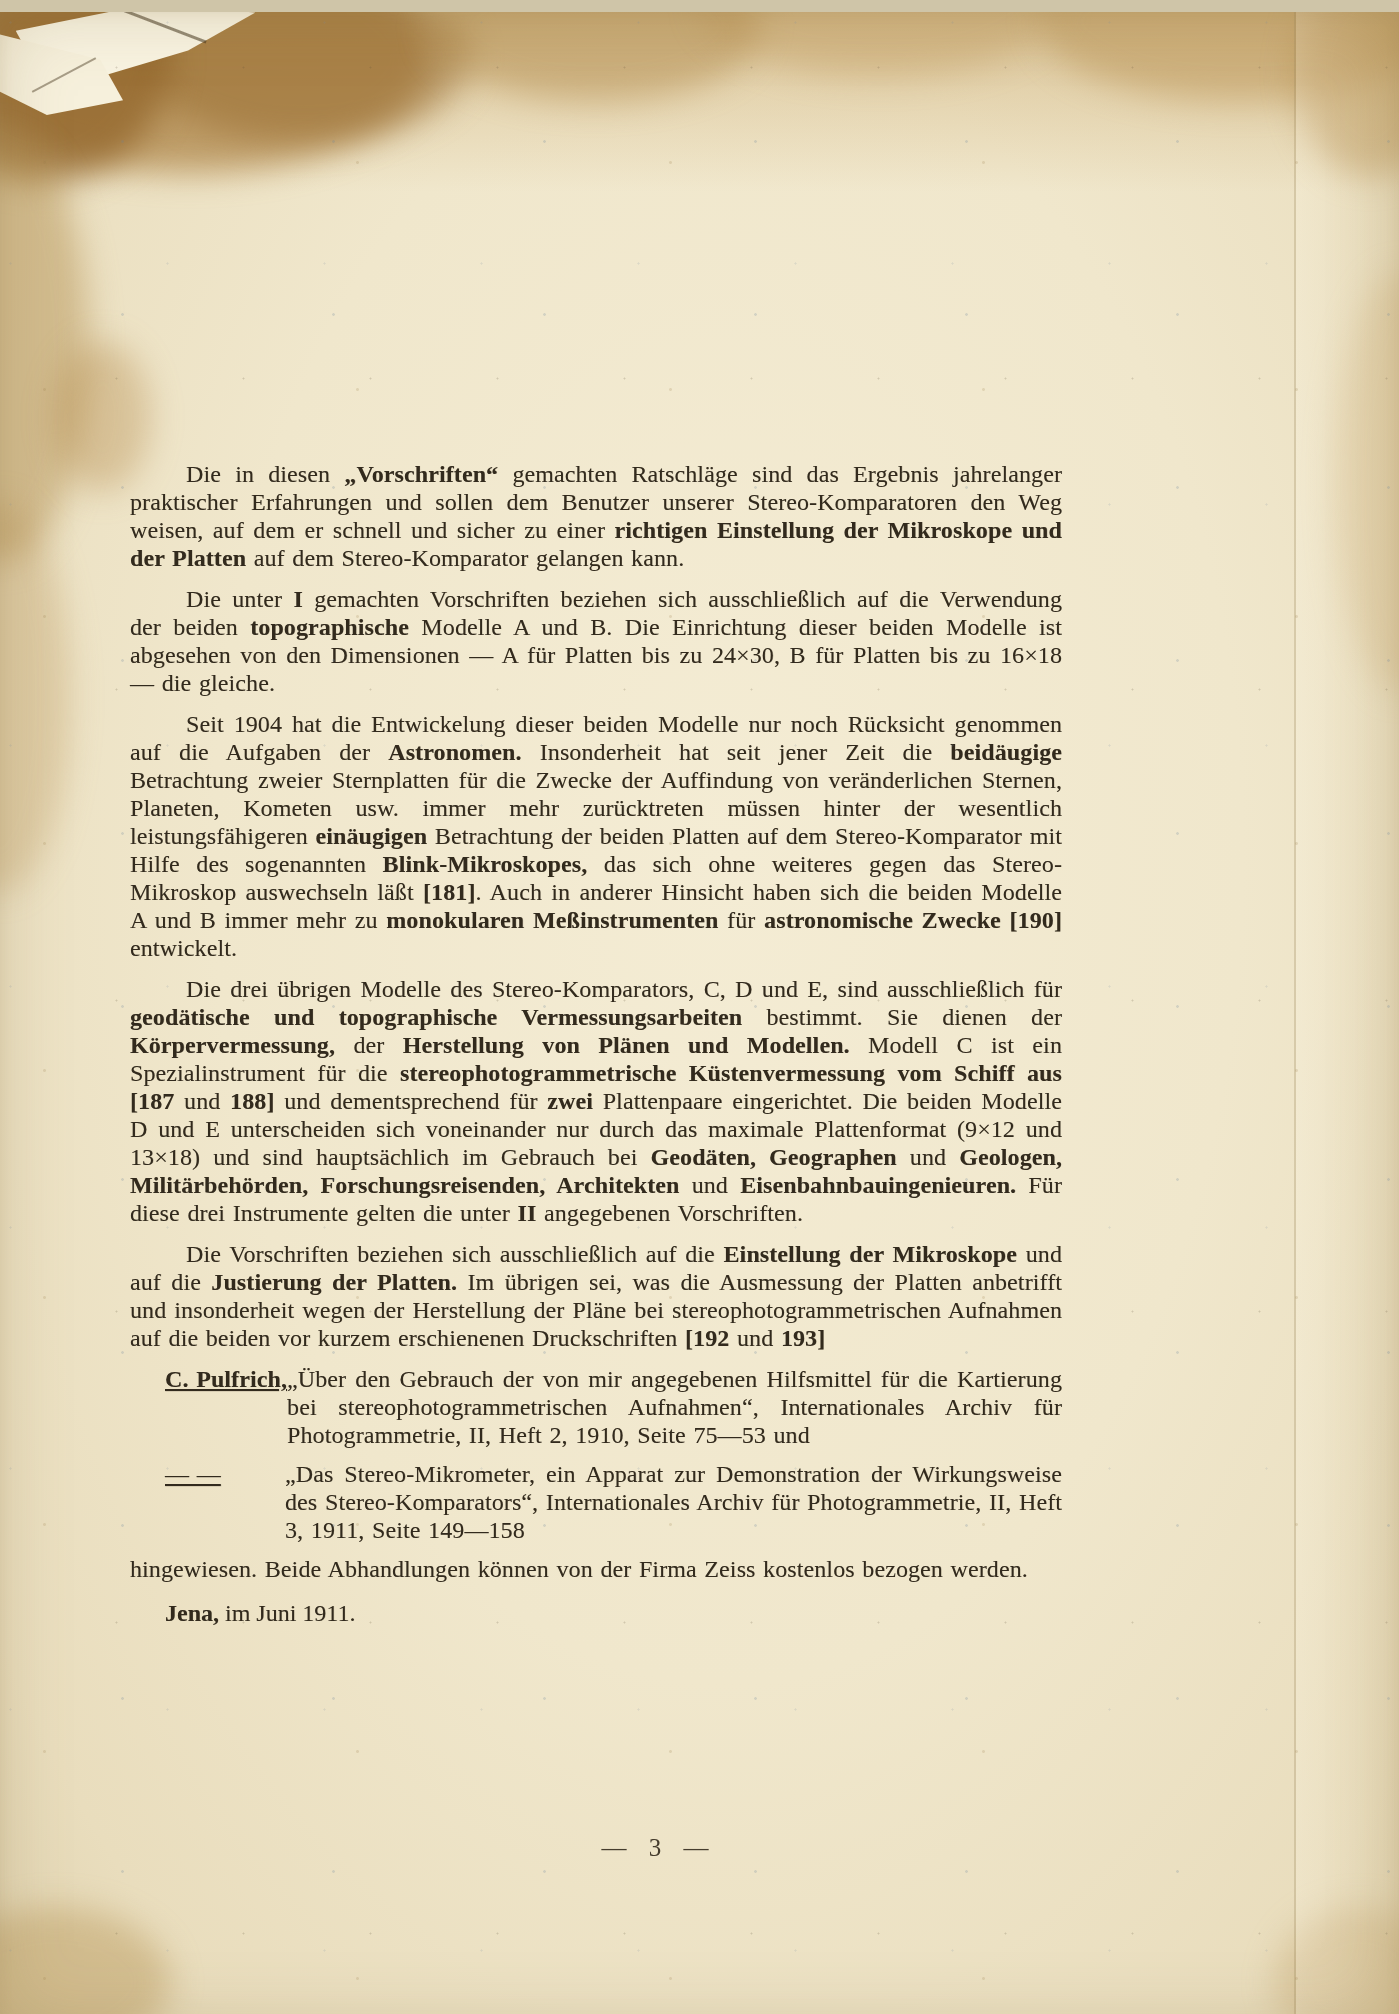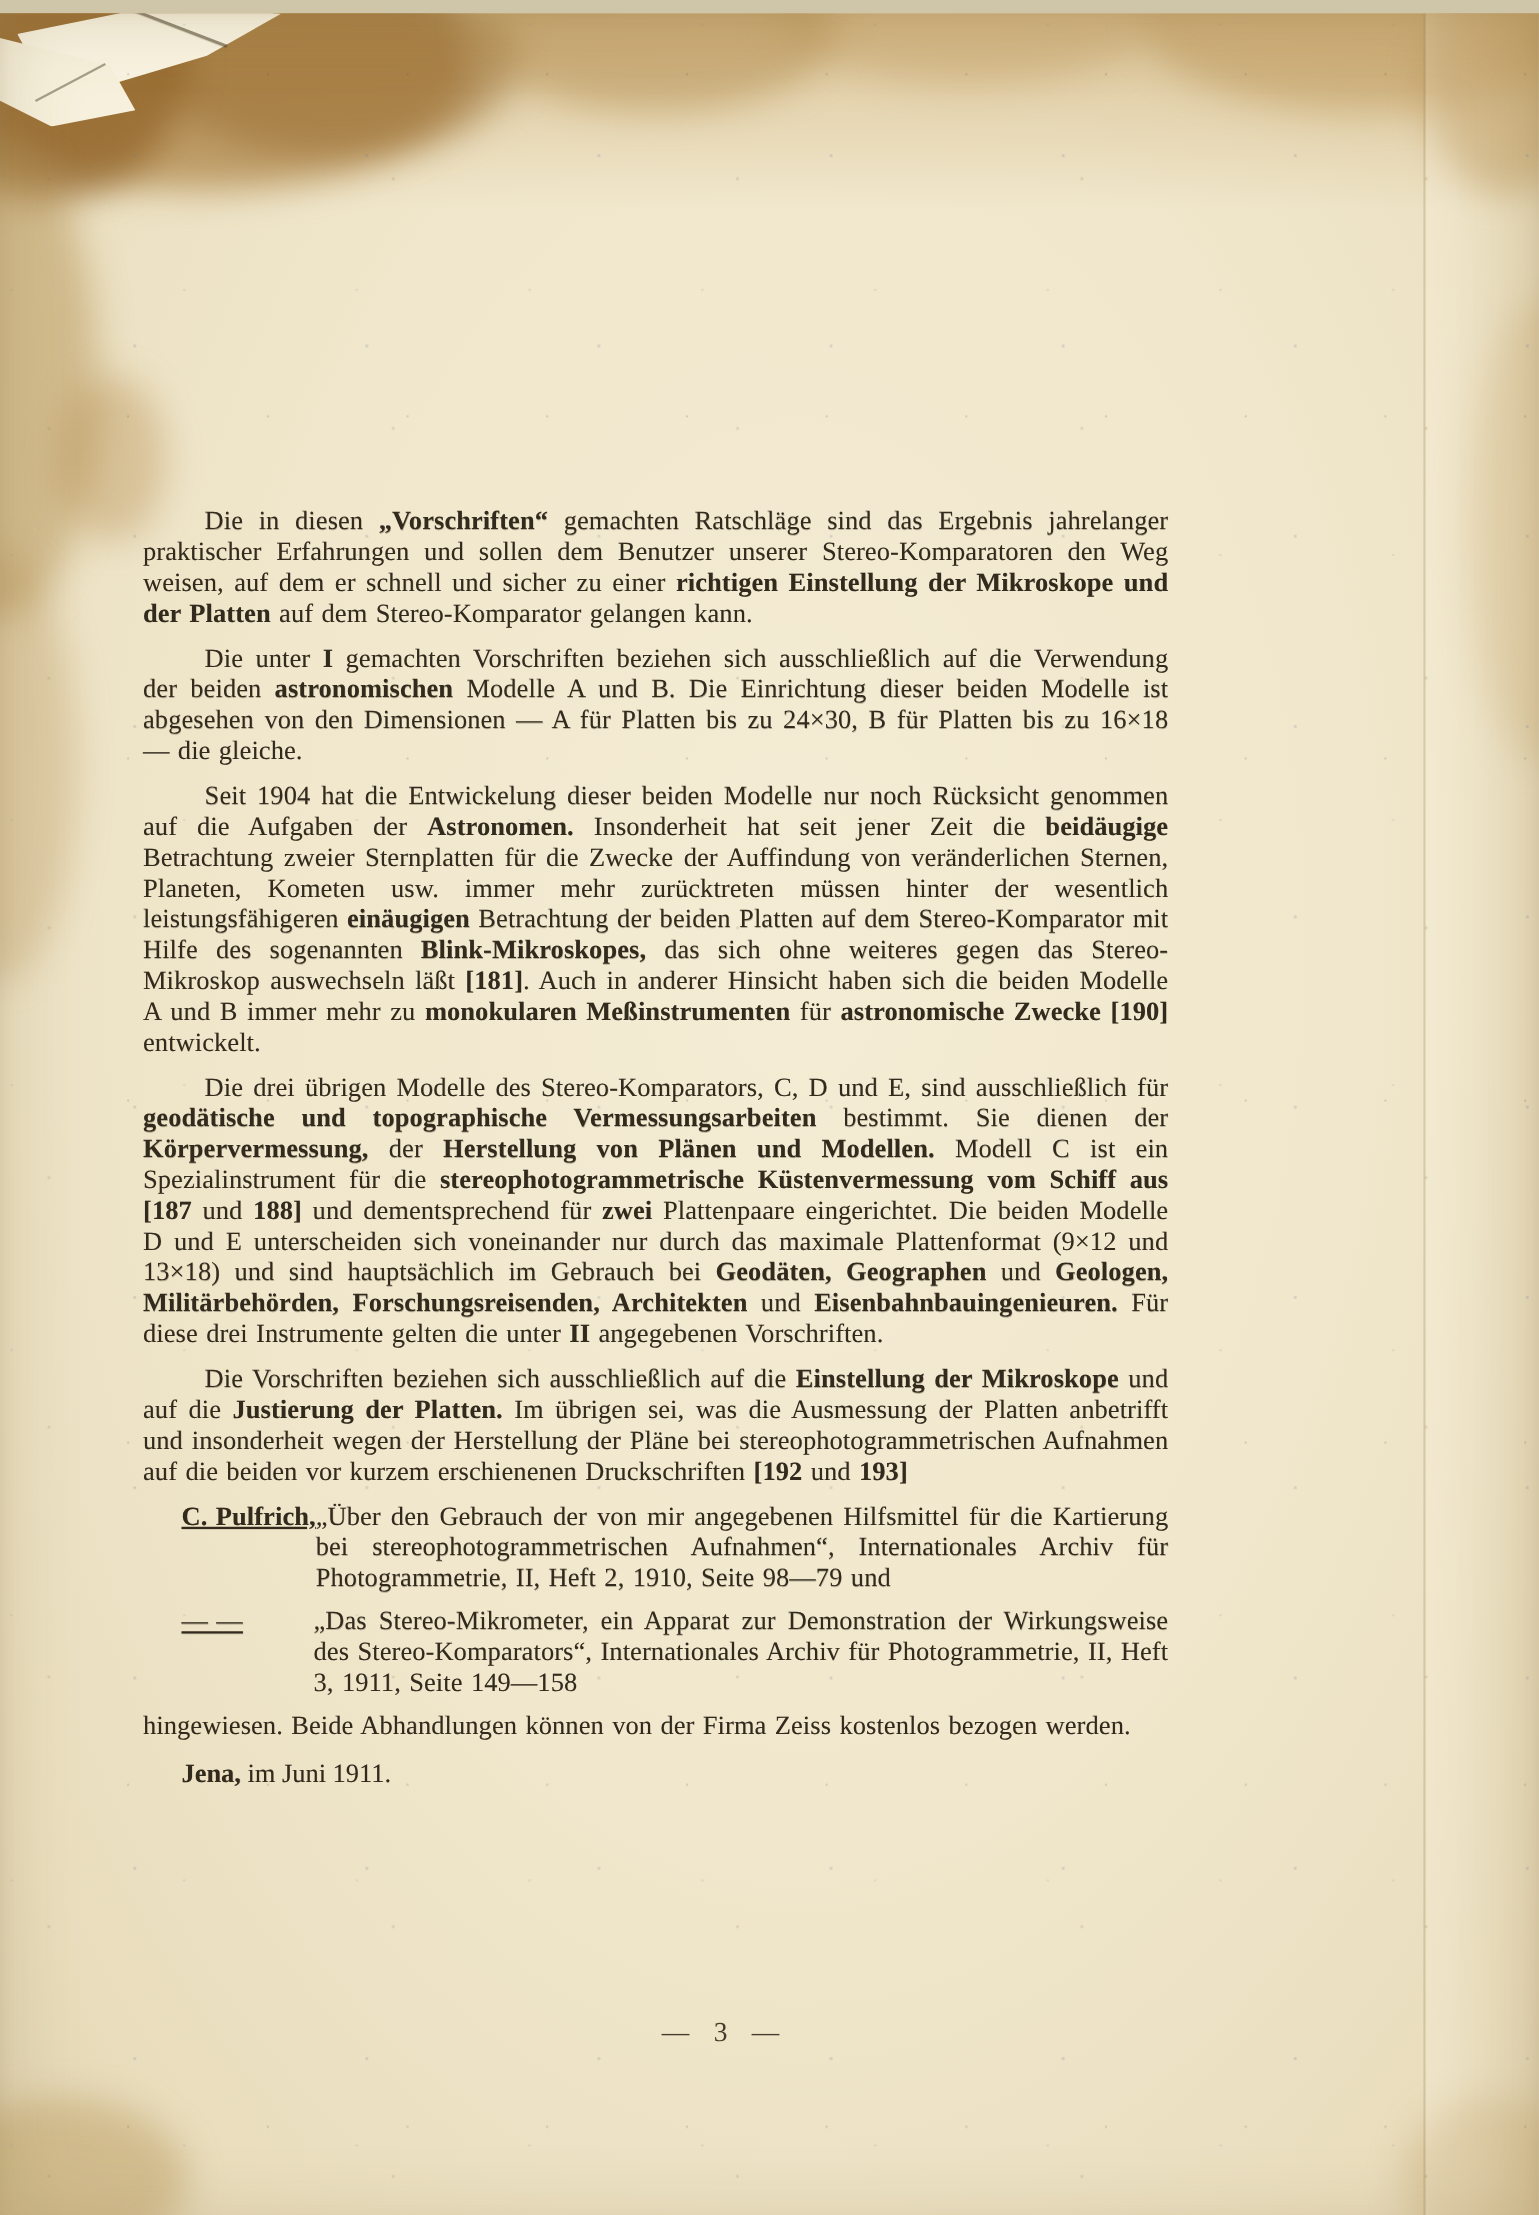--- a/index.html
+++ b/index.html
@@ -102,29 +102,29 @@
   <div class="flap2"></div>
   <div class="crack1"></div>
   <div class="crack2"></div>
   <div class="foldline"></div>
   <div class="right-strip"></div>
   <div class="edge-shade"></div>
 
   <div class="textblock">
     <div>
         <p class="para"><span>Die in diesen </span><span class="b">„Vorschriften“</span><span> gemachten Ratschläge sind das Ergebnis jahrelanger praktischer Erfahrungen und sollen dem Benutzer unserer Stereo-Komparatoren den Weg weisen, auf dem er schnell und sicher zu einer </span><span class="b">richtigen Einstellung der Mikroskope und der Platten</span><span> auf dem Stereo-Komparator gelangen kann.</span></p>
-        <p class="para"><span>Die unter </span><span class="b">I</span><span> gemachten Vorschriften beziehen sich ausschließlich auf die Verwendung der beiden </span><span class="b">astronomischen</span><span> Modelle A und B.  Die Einrichtung dieser beiden Modelle ist abgesehen von den Dimensionen — A für Platten bis zu 24×30, B für Platten bis zu 16×18 — die gleiche.</span></p>
+        <p class="para"><span>Die unter </span><span class="b">I</span><span> gemachten Vorschriften beziehen sich ausschließlich auf die Verwendung der beiden </span><span class="b">topographische</span><span> Modelle A und B.  Die Einrichtung dieser beiden Modelle ist abgesehen von den Dimensionen — A für Platten bis zu 24×30, B für Platten bis zu 16×18 — die gleiche.</span></p>
         <p class="para"><span>Seit 1904 hat die Entwickelung dieser beiden Modelle nur noch Rücksicht genommen auf die Aufgaben der </span><span class="b">Astronomen.</span><span>  Insonderheit hat seit jener Zeit die </span><span class="b">beidäugige</span><span> Betrachtung zweier Sternplatten für die Zwecke der Auffindung von veränderlichen Sternen, Planeten, Kometen usw. immer mehr zurücktreten müssen hinter der wesentlich leistungsfähigeren </span><span class="b">einäugigen</span><span> Betrachtung der beiden Platten auf dem Stereo-Komparator mit Hilfe des sogenannten </span><span class="b">Blink-Mikroskopes,</span><span> das sich ohne weiteres gegen das Stereo-Mikroskop auswechseln läßt </span><span class="b">[181]</span><span>. Auch in anderer Hinsicht haben sich die beiden Modelle A und B immer mehr zu </span><span class="b">monokularen Meßinstrumenten</span><span> für </span><span class="b">astronomische Zwecke [190]</span><span> entwickelt.</span></p>
         <p class="para"><span>Die drei übrigen Modelle des Stereo-Komparators, C, D und E, sind ausschließlich für </span><span class="b">geodätische und topographische Vermessungsarbeiten</span><span> bestimmt.  Sie dienen der </span><span class="b">Körpervermessung,</span><span> der </span><span class="b">Herstellung von Plänen und Modellen.</span><span>  Modell C ist ein Spezialinstrument für die </span><span class="b">stereophotogrammetrische Küstenvermessung vom Schiff aus [187</span><span> und </span><span class="b">188]</span><span> und dementsprechend für </span><span class="b">zwei</span><span> Plattenpaare eingerichtet.  Die beiden Modelle D und E unterscheiden sich voneinander nur durch das maximale Plattenformat (9×12 und 13×18) und sind hauptsächlich im Gebrauch bei </span><span class="b">Geodäten, Geographen</span><span> und </span><span class="b">Geologen, Militärbehörden, Forschungsreisenden, Architekten</span><span> und </span><span class="b">Eisenbahnbauingenieuren.</span><span> Für diese drei Instrumente gelten die unter </span><span class="b">II</span><span> angegebenen Vorschriften.</span></p>
         <p class="para"><span>Die Vorschriften beziehen sich ausschließlich auf die </span><span class="b">Einstellung der Mikroskope</span><span> und auf die </span><span class="b">Justierung der Platten.</span><span>  Im übrigen sei, was die Ausmessung der Platten anbetrifft und insonderheit wegen der Herstellung der Pläne bei stereophotogrammetrischen Aufnahmen auf die beiden vor kurzem erschienenen Druckschriften </span><span class="b">[192</span><span> und </span><span class="b">193]</span></p>
       </div>
     <div class="citations">
         <div class="cite">
           <div class="cite-label b">C. Pulfrich,</div>
-          <div class="cite-text">„Über den Gebrauch der von mir angegebenen Hilfsmittel für die Kartierung bei stereophotogrammetrischen Aufnahmen“, Internationales Archiv für Photogrammetrie, II, Heft 2, 1910, Seite 98—79 und</div>
+          <div class="cite-text">„Über den Gebrauch der von mir angegebenen Hilfsmittel für die Kartierung bei stereophotogrammetrischen Aufnahmen“, Internationales Archiv für Photogrammetrie, II, Heft 2, 1910, Seite 75—53 und</div>
         </div>
         <div class="cite">
           <div class="cite-label">—  —</div>
           <div class="cite-text">„Das Stereo-Mikrometer, ein Apparat zur Demonstration der Wirkungsweise des Stereo-Komparators“, Internationales Archiv für Photogrammetrie, II, Heft 3, 1911, Seite 149—158</div>
         </div>
       </div>
     <div class="closing">hingewiesen.  Beide Abhandlungen können von der Firma Zeiss kostenlos bezogen werden.</div>
   </div>
 
   <div class="dateline">

